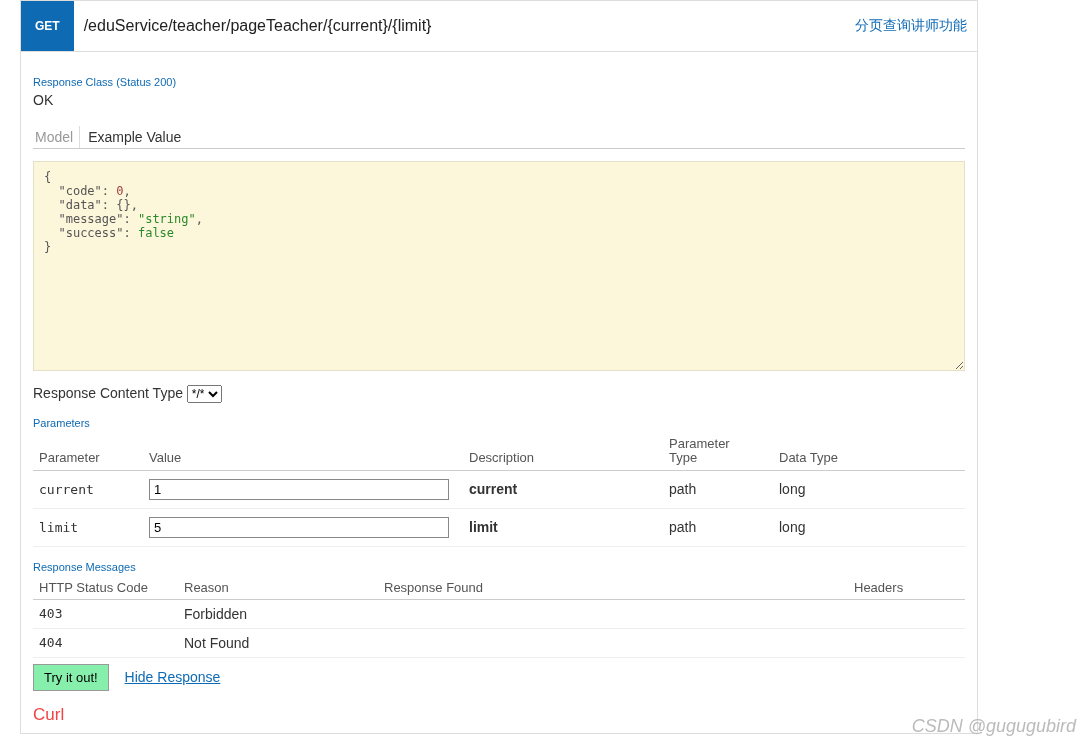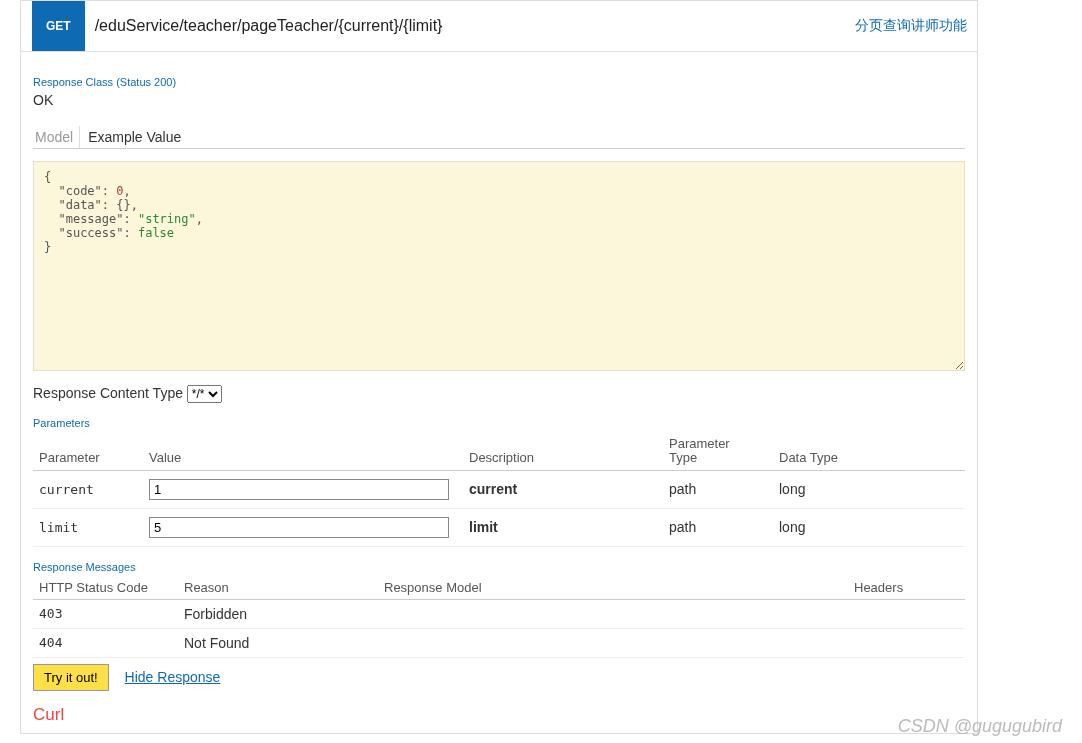--- a/index.html
+++ b/index.html
@@ -27,21 +27,20 @@
     border-bottom: 1px solid #ddd;
   }
   .method-badge {
     background: #0f6ab4;
     color: #fff;
     font-size: 12px;
     font-weight: bold;
     padding: 6px 14px;
     display: flex;
     align-items: center;
-    margin-left: 11px;
   }
   .path {
     flex: 1;
     padding: 13px 10px;
     font-size: 16px;
     color: #222;
     display: flex;
     align-items: center;
   }
   .summary {
@@ -141,39 +140,39 @@
   }
   .msg-table tbody td {
     padding: 6px 6px;
   }
   .actions {
     margin-top: 6px;
   }
   .try-btn {
     font-size: 13px;
     padding: 5px 10px;
-    background: #fde047;
+    background: #86efac;
     border: 1px solid #999;
     cursor: pointer;
   }
   .hide-link {
     color: #0f6ab4;
     text-decoration: underline;
     margin-left: 12px;
     cursor: pointer;
     font-size: 14px;
   }
   .curl {
     color: #ef4444;
     font-size: 17px;
     margin-top: 14px;
   }
   .watermark {
     position: absolute;
-    right: 20px;
+    right: 6px;
     bottom: 6px;
     color: #bbb;
     font-style: italic;
     font-size: 18px;
     pointer-events: none;
   }
 </style>
 </head>
 <body>
 
@@ -251,21 +250,21 @@
         <colgroup>
           <col style="width:145px">
             <col style="width:200px">
             <col style="width:470px">
             <col>
         </colgroup>
         <thead>
           <tr>
             <th>HTTP Status Code</th>
             <th>Reason</th>
-            <th>Response Model</th>
+            <th>Response Found</th>
             <th>Headers</th>
           </tr>
         </thead>
         <tbody>
           <tr>
             <td class="mono">403</td>
             <td>Forbidden</td>
             <td></td>
               <td></td>
           </tr>

